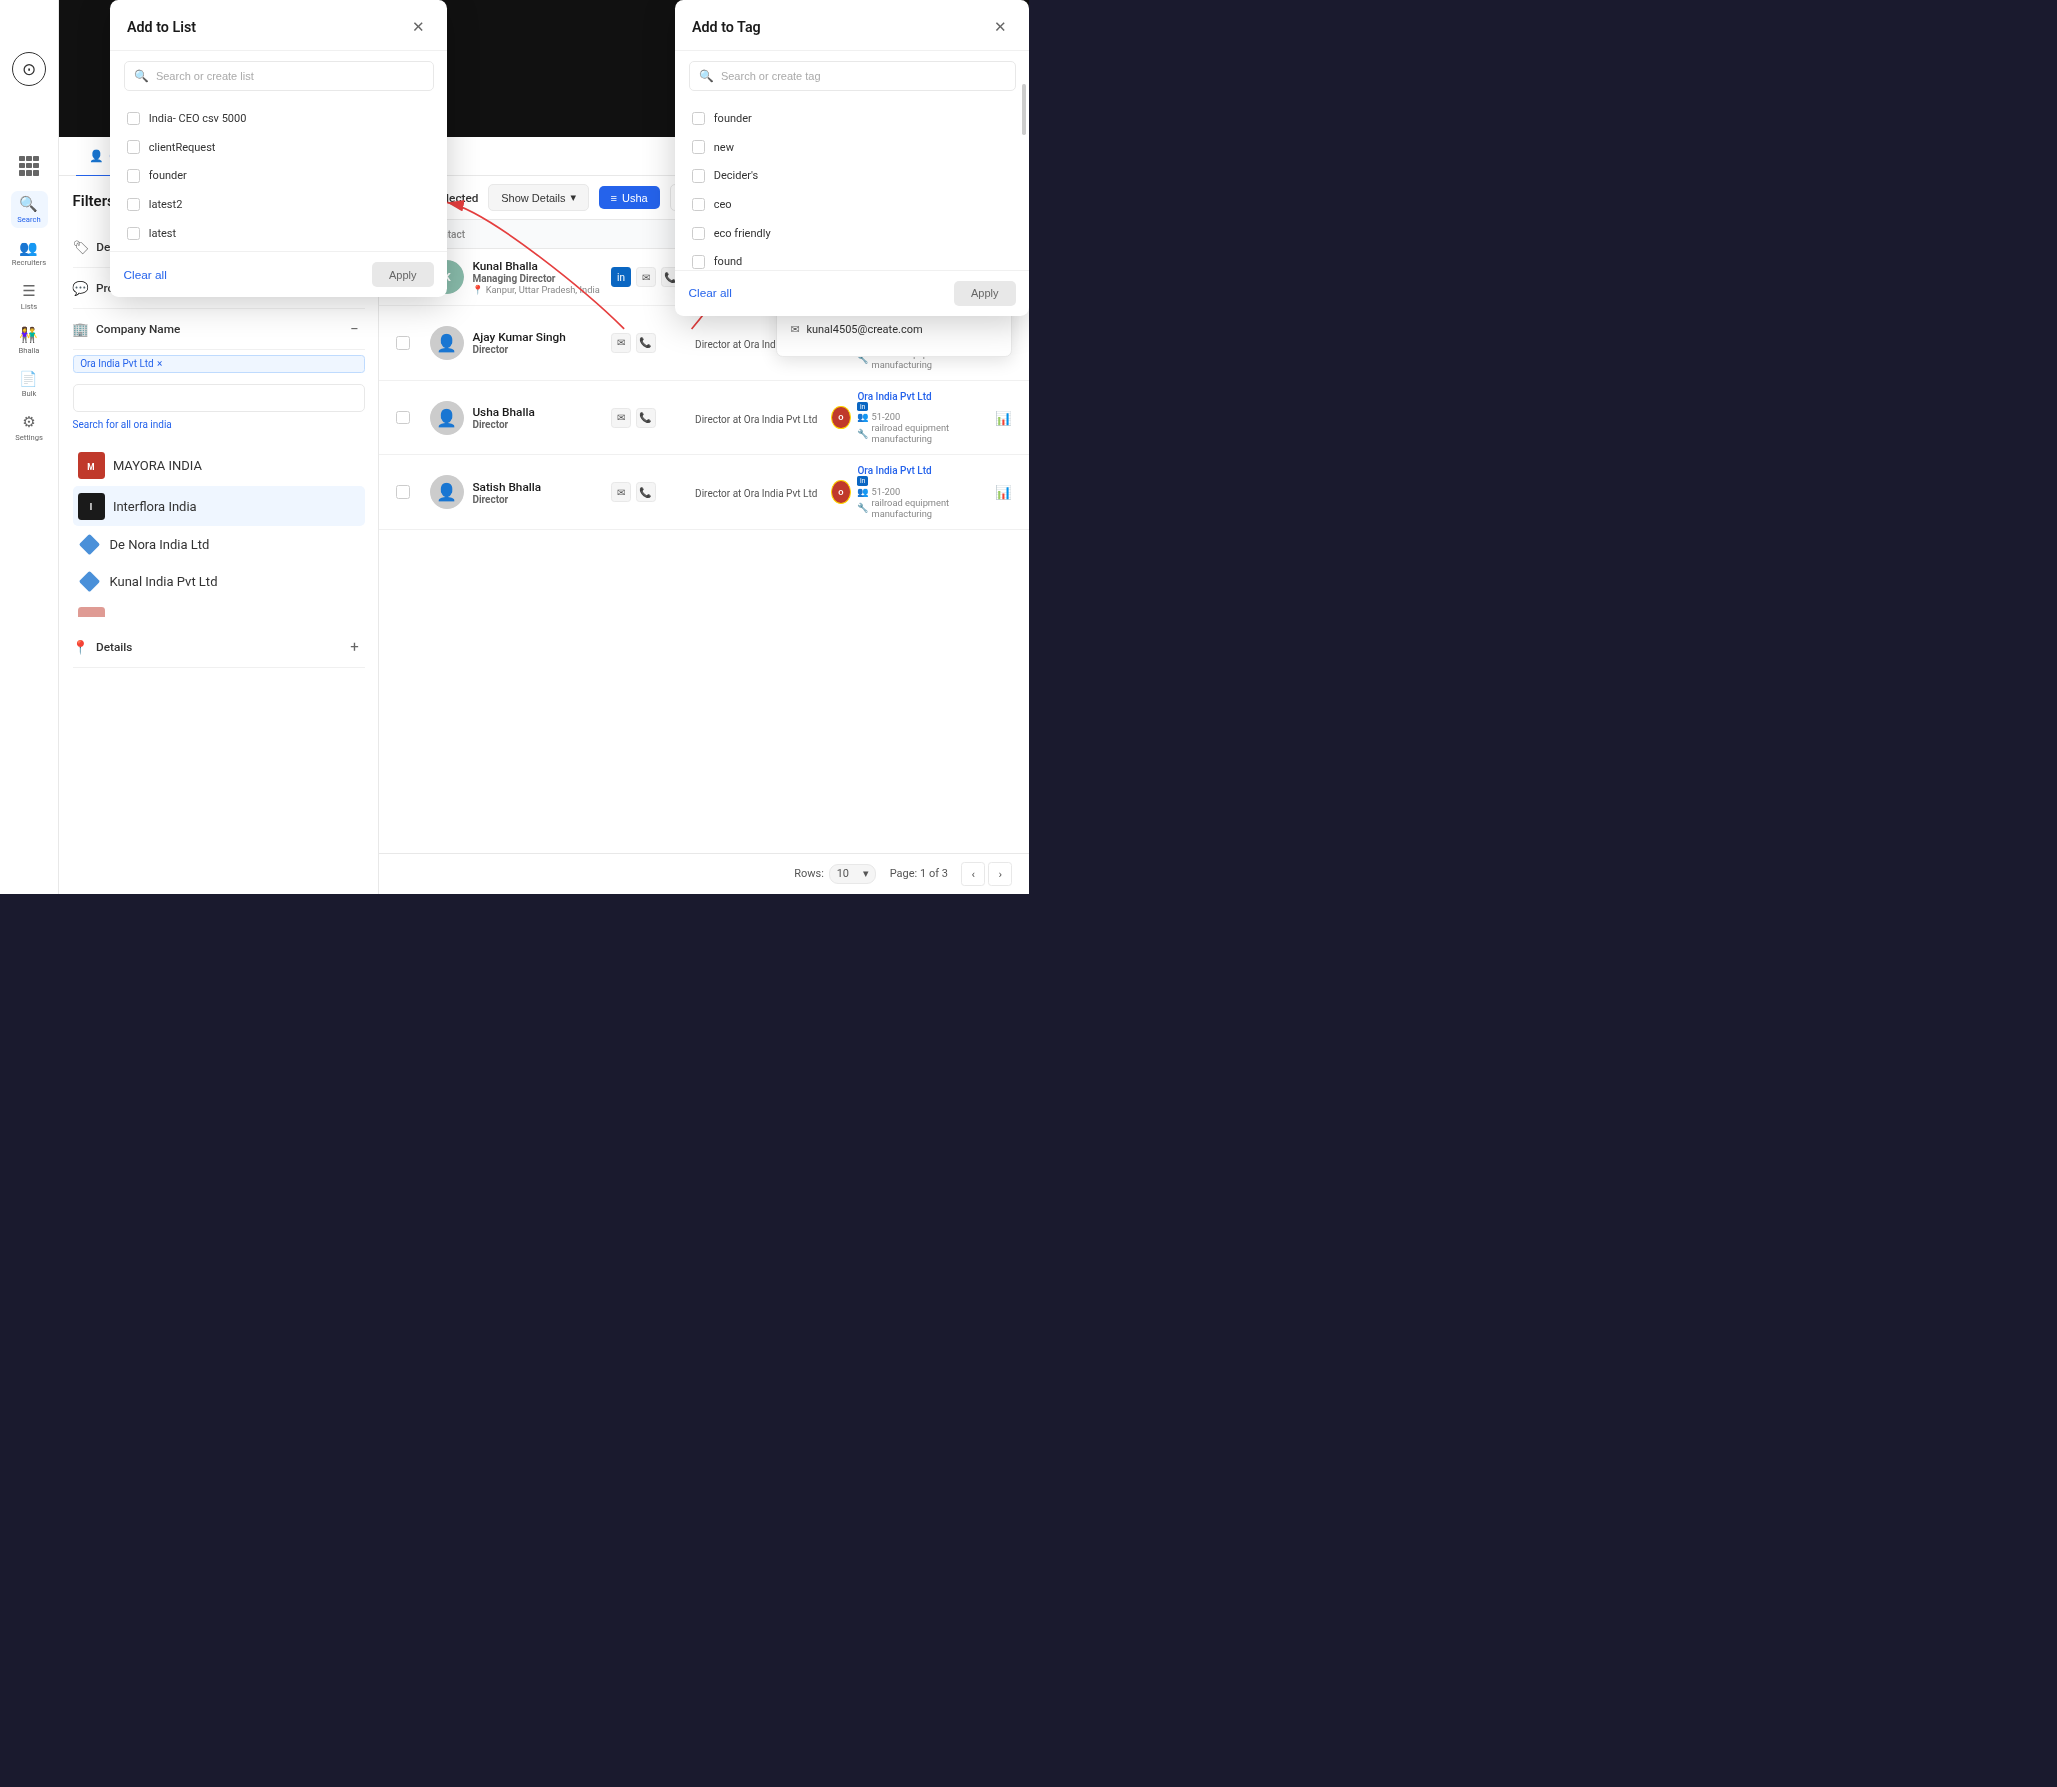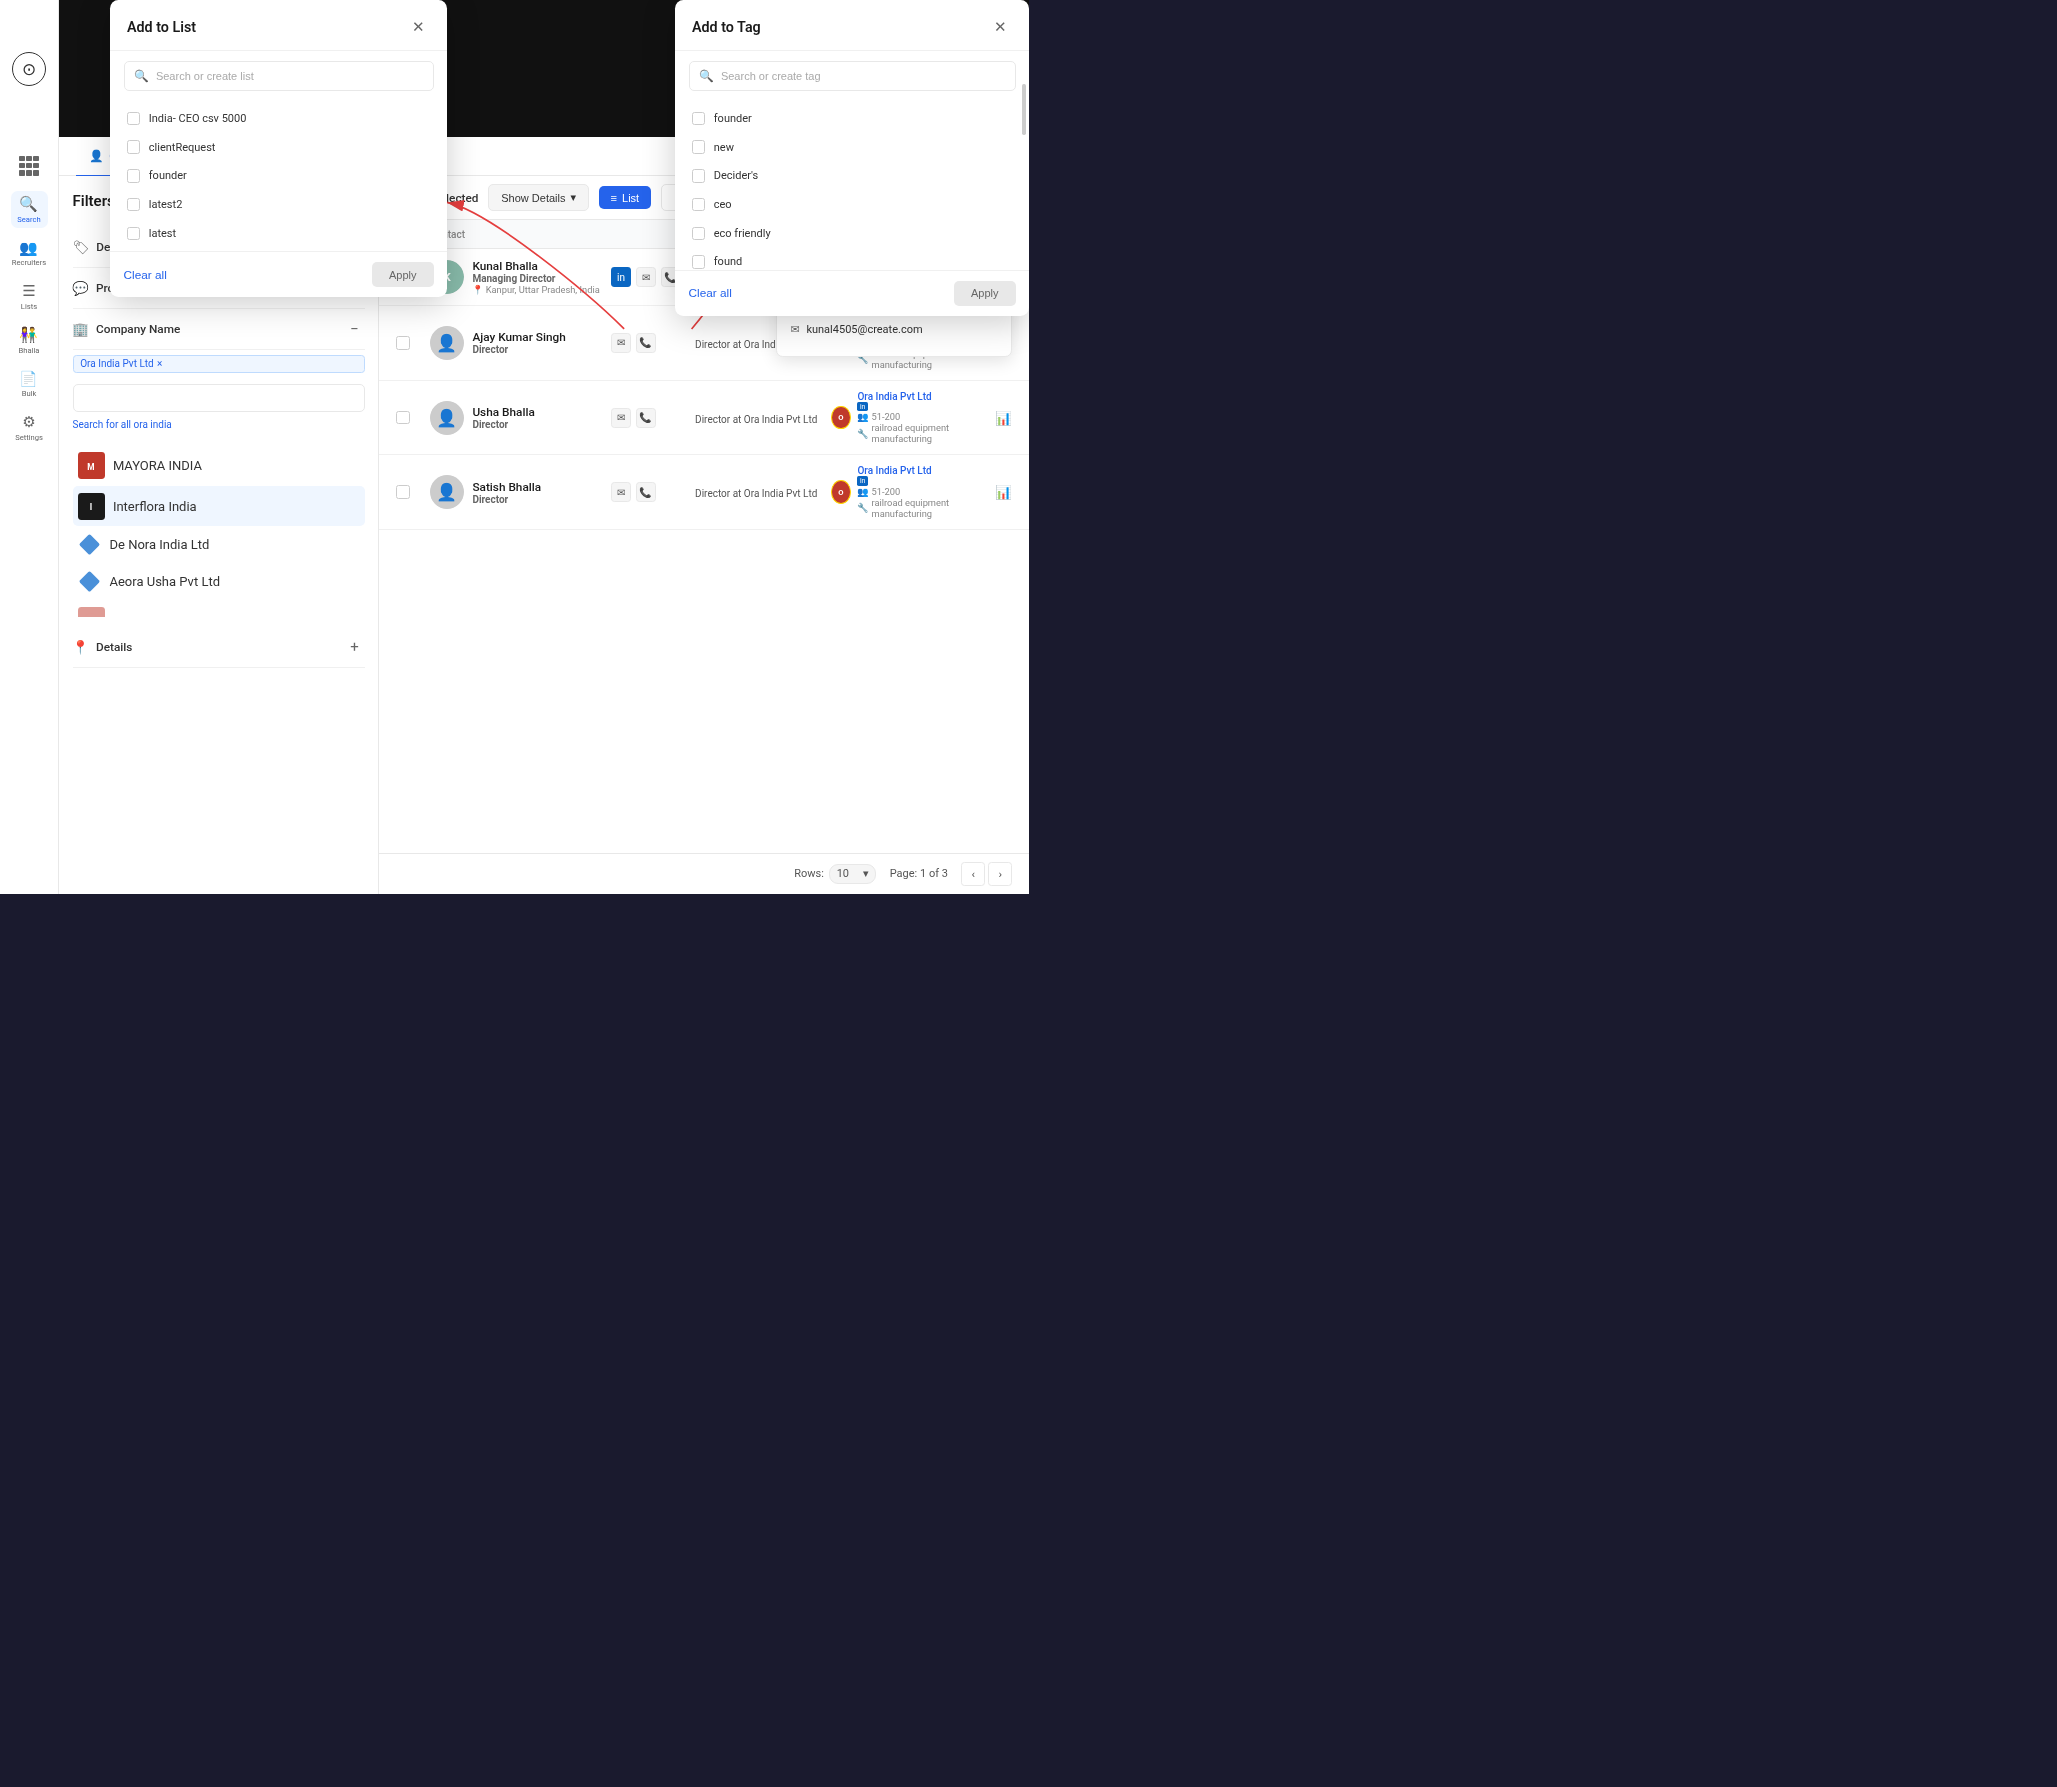--- a/index.html
+++ b/index.html
@@ -993,21 +993,21 @@
             <div class="company-list-item">
               <div style="width:23.6px;height:23.6px;display:flex;align-items:center;justify-content:center;">
                 <div style="width:15px;height:15px;background:#4a90d9;transform:rotate(45deg);border-radius:1.7px;"></div>
               </div>
               <span class="company-name-text">De Nora India Ltd</span>
             </div>
             <div class="company-list-item">
               <div style="width:23.6px;height:23.6px;display:flex;align-items:center;justify-content:center;">
                 <div style="width:15px;height:15px;background:#4a90d9;transform:rotate(45deg);border-radius:1.7px;"></div>
               </div>
-              <span class="company-name-text">Aeora Usha Pvt Ltd</span>
+              <span class="company-name-text">Kunal India Pvt Ltd</span>
             </div>
 
             <div style="height:17px;overflow:hidden;opacity:0.5;">
               <div class="company-list-item">
                 <div class="company-logo mayora">
                   <svg width="20" height="20" viewBox="0 0 24 24">
                       <circle cx="12" cy="12" r="8" fill="#c0392b"></circle>
                     </svg>
                 </div>
               </div>
@@ -1027,21 +1027,21 @@
 
           <div class="selection-bar">
             <div class="select-checkbox-blue">−</div>
             <span class="selected-count">1 Selected</span>
             <button class="show-details-btn">
               <span>Show Details</span>
               <span>▾</span>
             </button>
             <button class="list-btn">
               <span>≡</span>
-              <span>List</span>
+              <span>Usha</span>
             </button>
             <button class="tag-btn">
               <span>🏷</span>
               <span>Tag</span>
             </button>
           </div>
 
           <div class="table-header-row">
             <div class="col-check"></div>
             <div class="col-contact">Contact</div>

